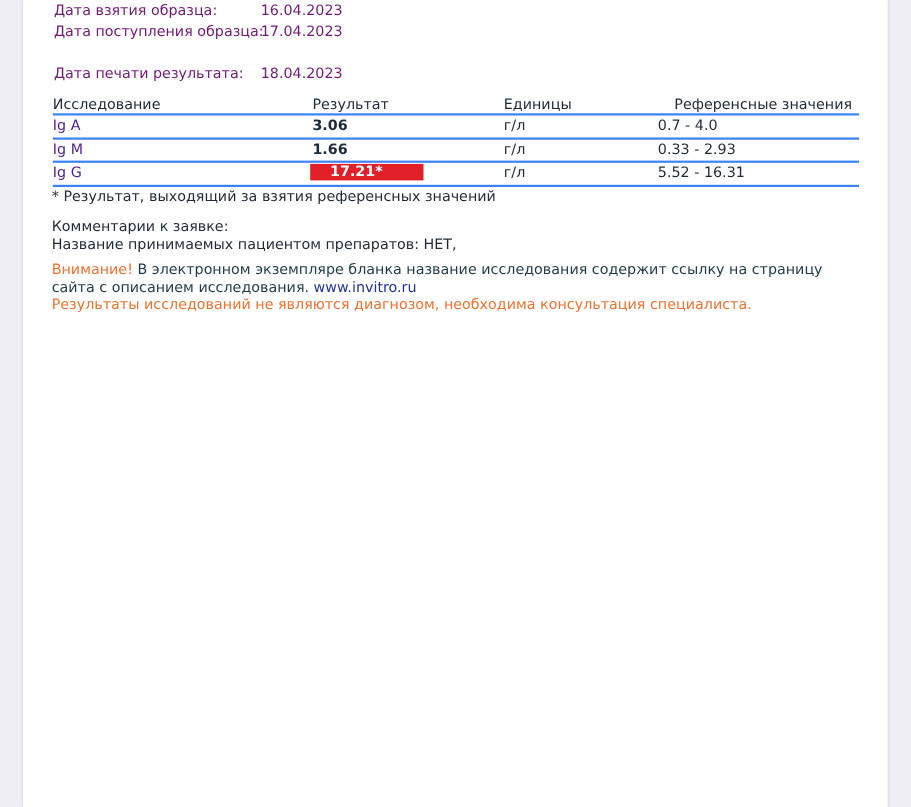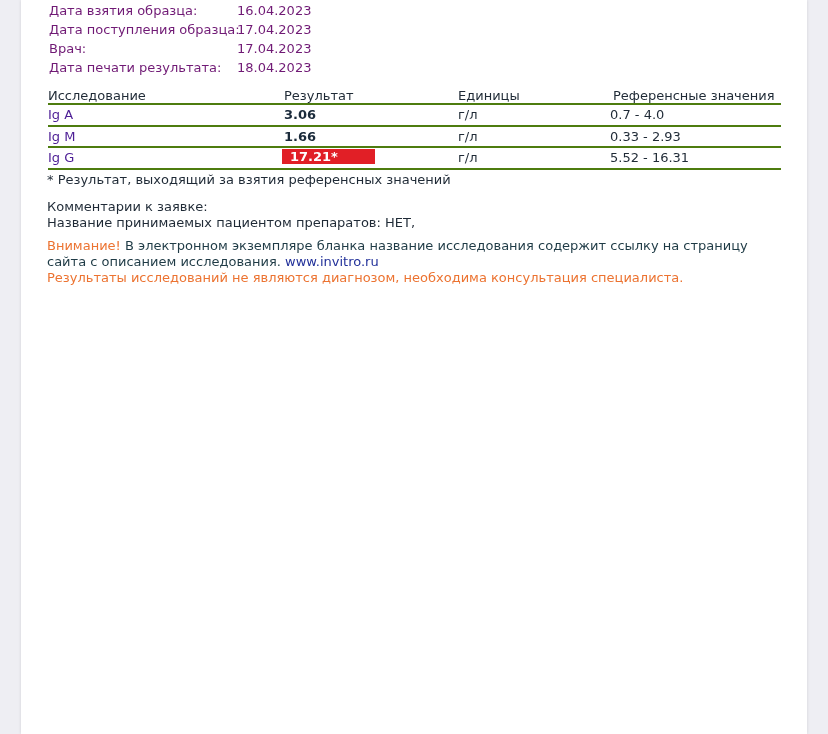--- a/index.html
+++ b/index.html
@@ -19,54 +19,51 @@
     font-size: 13px; color: #701a75; line-height: 16px;
     white-space: nowrap;
   }
   .meta-row .lbl { display: inline-block; width: 188px; }
   .meta-row .val { display: inline-block; }
 
   .tbl {
     position: absolute; left: 27px; top: 86px; width: 733px;
     font-size: 13px; color: #1f2a36;
   }
-  .tbl .row { position: relative; height: 19.5px; border-bottom: 2px solid #4d7c0f; }
+  .tbl .row { position: relative; height: 19.5px; border-bottom: 2px solid #3b82f6; }
   .tbl .row.head { height: 17px; }
   .tbl .cell { position: absolute; top: 1px; white-space: nowrap; line-height: 17px; }
   .c1 { left: 0; }
   .c2 { left: 236px; }
   .c3 { left: 410px; }
-  .c4 { left: 562px; }
+  .c4 { left: 550px; }
   .row.head .c4 { left: 565px; }
   .name-link { color: #4c1d95; }
   .res-bold { font-weight: bold; color: #1a2a3a; }
   .res-flag {
     background: #e11f26; color: #ffffff; font-weight: bold;
-    display: inline-block; width: 85px; padding-left: 8px; height: 15px; line-height: 15px;
+    display: inline-block; width: 85px; padding-left: 18px; height: 15px; line-height: 15px;
     margin-left: -2px; margin-top: 1px;
   }
 
   .note { position: absolute; left: 26px; font-size: 13px; color: #1f2a36; line-height: 16px; white-space: nowrap; }
   .orange { color: #ec7331; }
   .link { color: #22319a; }
   .warning { position: absolute; left: 26px; top: 238px; width: 740px; font-size: 13px; line-height: 16px; color: #1f3b46; }
 </style>
 </head>
 <body>
 
 <div class="page">
 
   <div class="meta-row" style="top:3px">
     <span class="lbl">Дата взятия образца:</span><span class="val">16.04.2023</span>
   </div>
   <div class="meta-row" style="top:22px">
     <span class="lbl">Дата поступления образца:</span><span class="val">17.04.2023</span>
-  </div>
-  <div class="meta-row" style="top:41px">
-    <span class="lbl">Врач:</span><span class="val">17.04.2023</span>
   </div>
   <div class="meta-row" style="top:60px">
     <span class="lbl">Дата печати результата:</span><span class="val">18.04.2023</span>
   </div>
 
   <div class="tbl">
     <div class="row head">
       <span class="cell c1">Исследование</span>
       <span class="cell c2">Результат</span>
       <span class="cell c3">Единицы</span>

